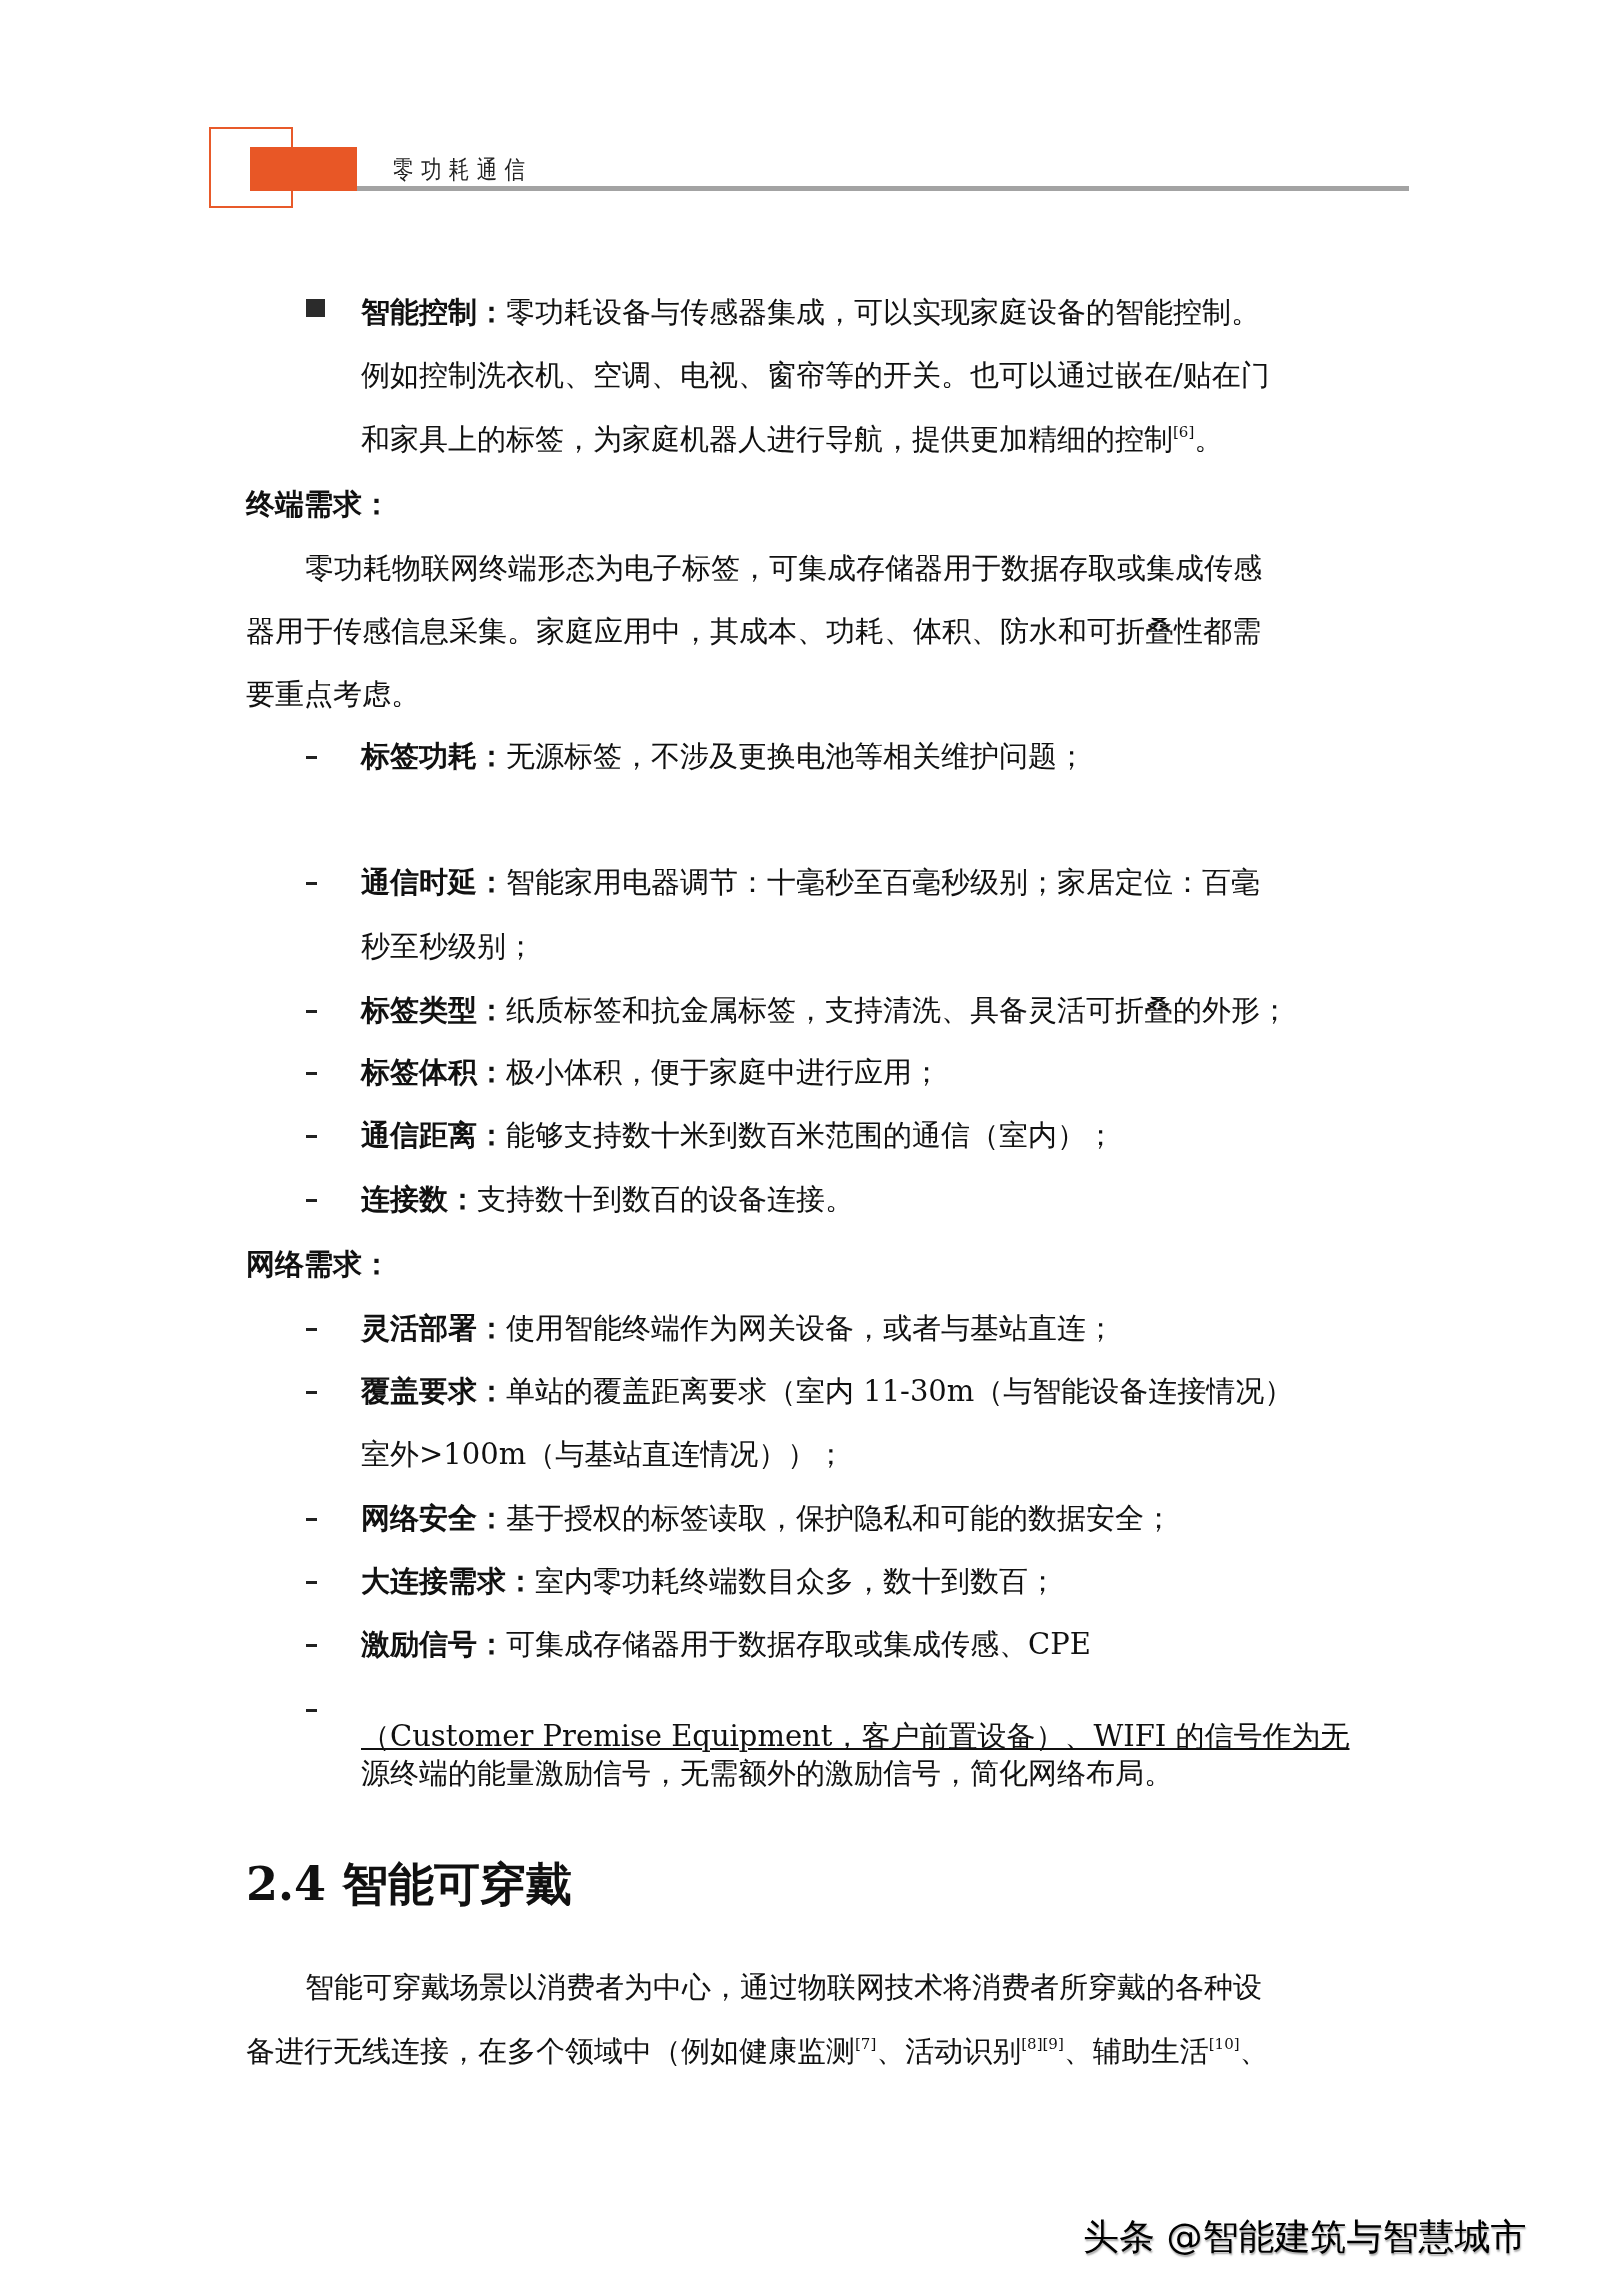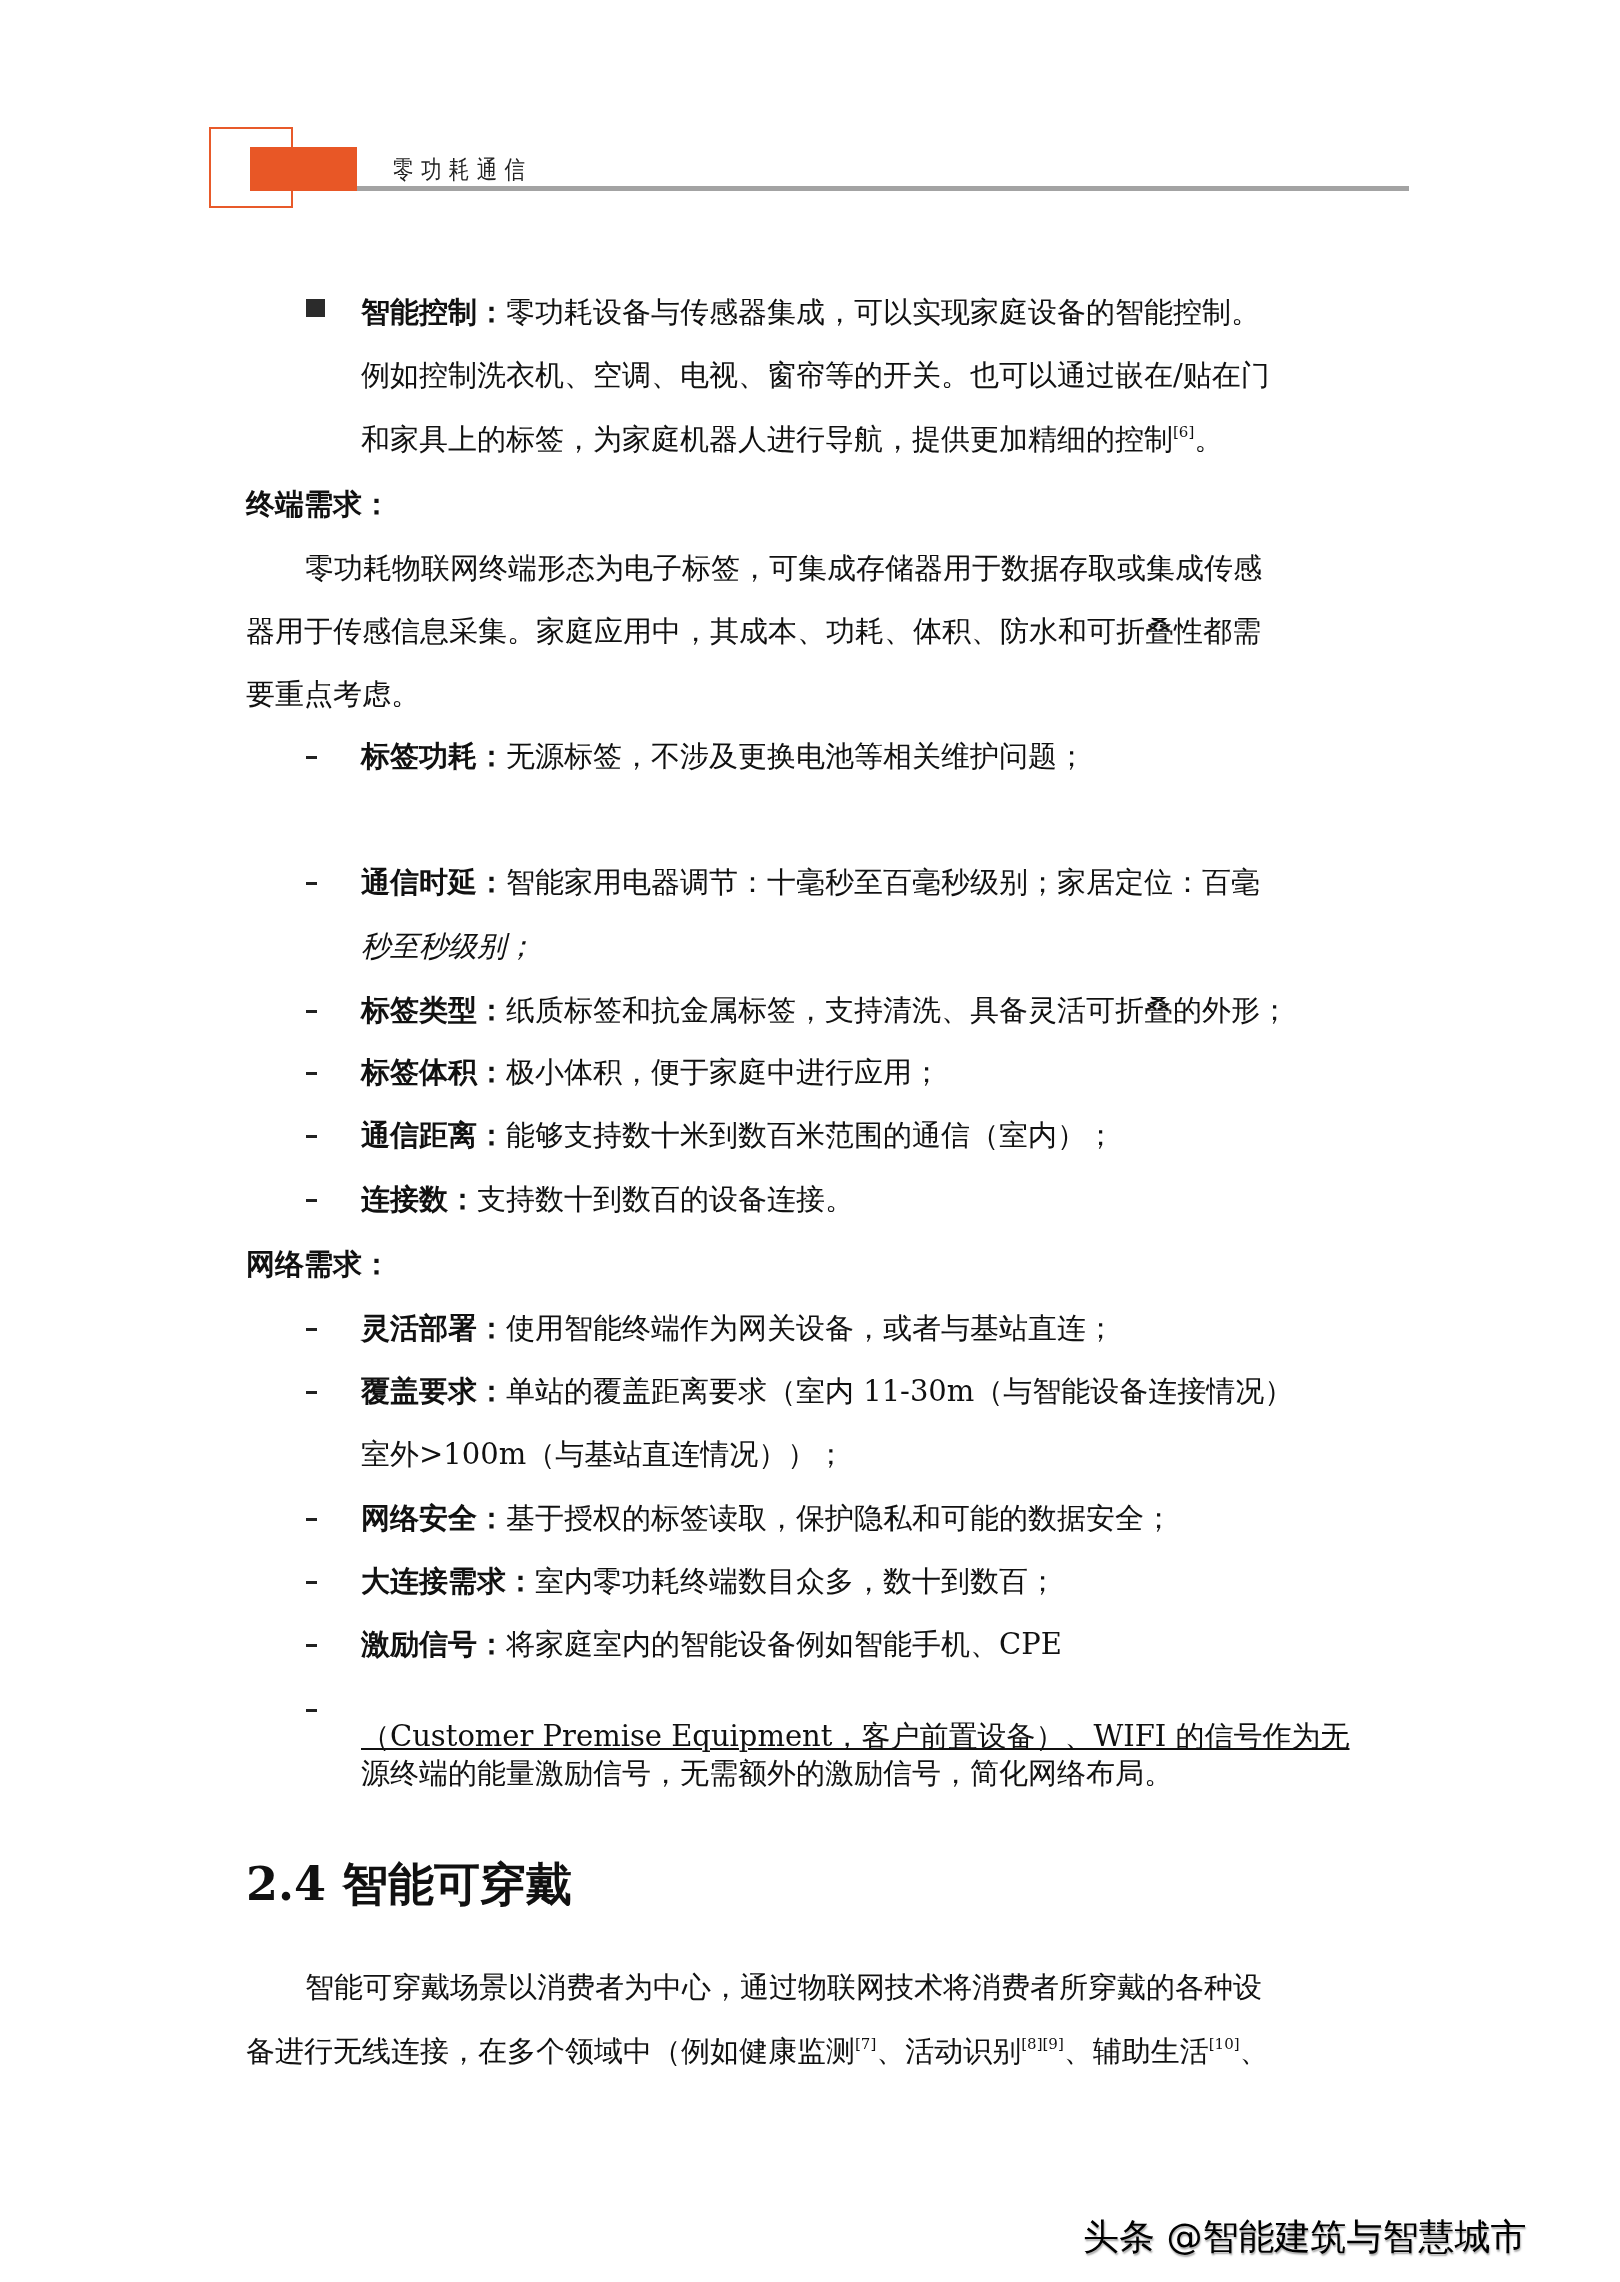--- a/index.html
+++ b/index.html
@@ -41,21 +41,21 @@
 <div class="line full b" style="top:486px;">终端需求：</div>
 <div class="line indent" style="top:550px;">零功耗物联网终端形态为电子标签，可集成存储器用于数据存取或集成传感</div>
 <div class="line full" style="top:613px;">器用于传感信息采集。家庭应用中，其成本、功耗、体积、防水和可折叠性都需</div>
 <div class="line full" style="top:676px;">要重点考虑。</div>
 
 <div class="marker-dash" style="top:756px;"></div>
 <div class="line" style="top:738px;"><span class="b">标签功耗：</span><span>无源标签，不涉及更换电池等相关维护问题；</span></div>
 
 <div class="marker-dash" style="top:882px;"></div>
 <div class="line" style="top:864px;text-align:center;"><span class="b">通信时延：</span><span>智能家用电器调节：十毫秒至百毫秒级别；家居定位：百毫</span></div>
-<div class="line" style="top:928px;font-style:italic;">秒至秒级别；</div>
+<div class="line" style="top:928px;">秒至秒级别；</div>
 
 <div class="marker-dash" style="top:1010px;"></div>
 <div class="line" style="top:992px;"><span class="b">标签类型：</span><span>纸质标签和抗金属标签，支持清洗、具备灵活可折叠的外形；</span></div>
 
 <div class="marker-dash" style="top:1072px;"></div>
 <div class="line" style="top:1054px;"><span class="b">标签体积：</span><span>极小体积，便于家庭中进行应用；</span></div>
 
 <div class="marker-dash" style="top:1135px;"></div>
 <div class="line" style="top:1117px;"><span class="b">通信距离：</span><span>能够支持数十米到数百米范围的通信（室内）；</span></div>
 
@@ -71,21 +71,21 @@
 <div class="line" style="top:1373px;"><span class="b">覆盖要求：</span><span>单站的覆盖距离要求（室内 11-30m（与智能设备连接情况）</span></div>
 <div class="line" style="top:1436px;">室外&gt;100m（与基站直连情况））；</div>
 
 <div class="marker-dash" style="top:1518px;"></div>
 <div class="line" style="top:1500px;"><span class="b">网络安全：</span><span>基于授权的标签读取，保护隐私和可能的数据安全；</span></div>
 
 <div class="marker-dash" style="top:1581px;"></div>
 <div class="line" style="top:1563px;"><span class="b">大连接需求：</span><span>室内零功耗终端数目众多，数十到数百；</span></div>
 
 <div class="marker-dash" style="top:1644px;"></div>
-<div class="line" style="top:1626px;"><span class="b">激励信号：</span><span>将家庭室内的智能设备例如智能手机、CPE</span></div>
+<div class="line" style="top:1626px;"><span class="b">激励信号：</span><span>可集成存储器用于数据存取或集成传感、CPE</span></div>
 
 <div class="marker-dash" style="top:1709px;"></div>
 <div class="line" style="top:1718px;text-decoration:underline;">（Customer Premise Equipment，客户前置设备）、WIFI 的信号作为无</div>
 <div class="line" style="top:1755px;">源终端的能量激励信号，无需额外的激励信号，简化网络布局。</div>
 
 <div class="heading">2.4 智能可穿戴</div>
 <div class="line indent" style="top:1969px;">智能可穿戴场景以消费者为中心，通过物联网技术将消费者所穿戴的各种设</div>
 <div class="line full" style="top:2033px;"><span>备进行无线连接，在多个领域中（例如健康监测</span><sup>[7]</sup><span>、活动识别</span><sup>[8][9]</sup><span>、辅助生活</span><sup>[10]</sup><span>、</span></div>
 
 <div class="watermark">头条 @智能建筑与智慧城市</div>

